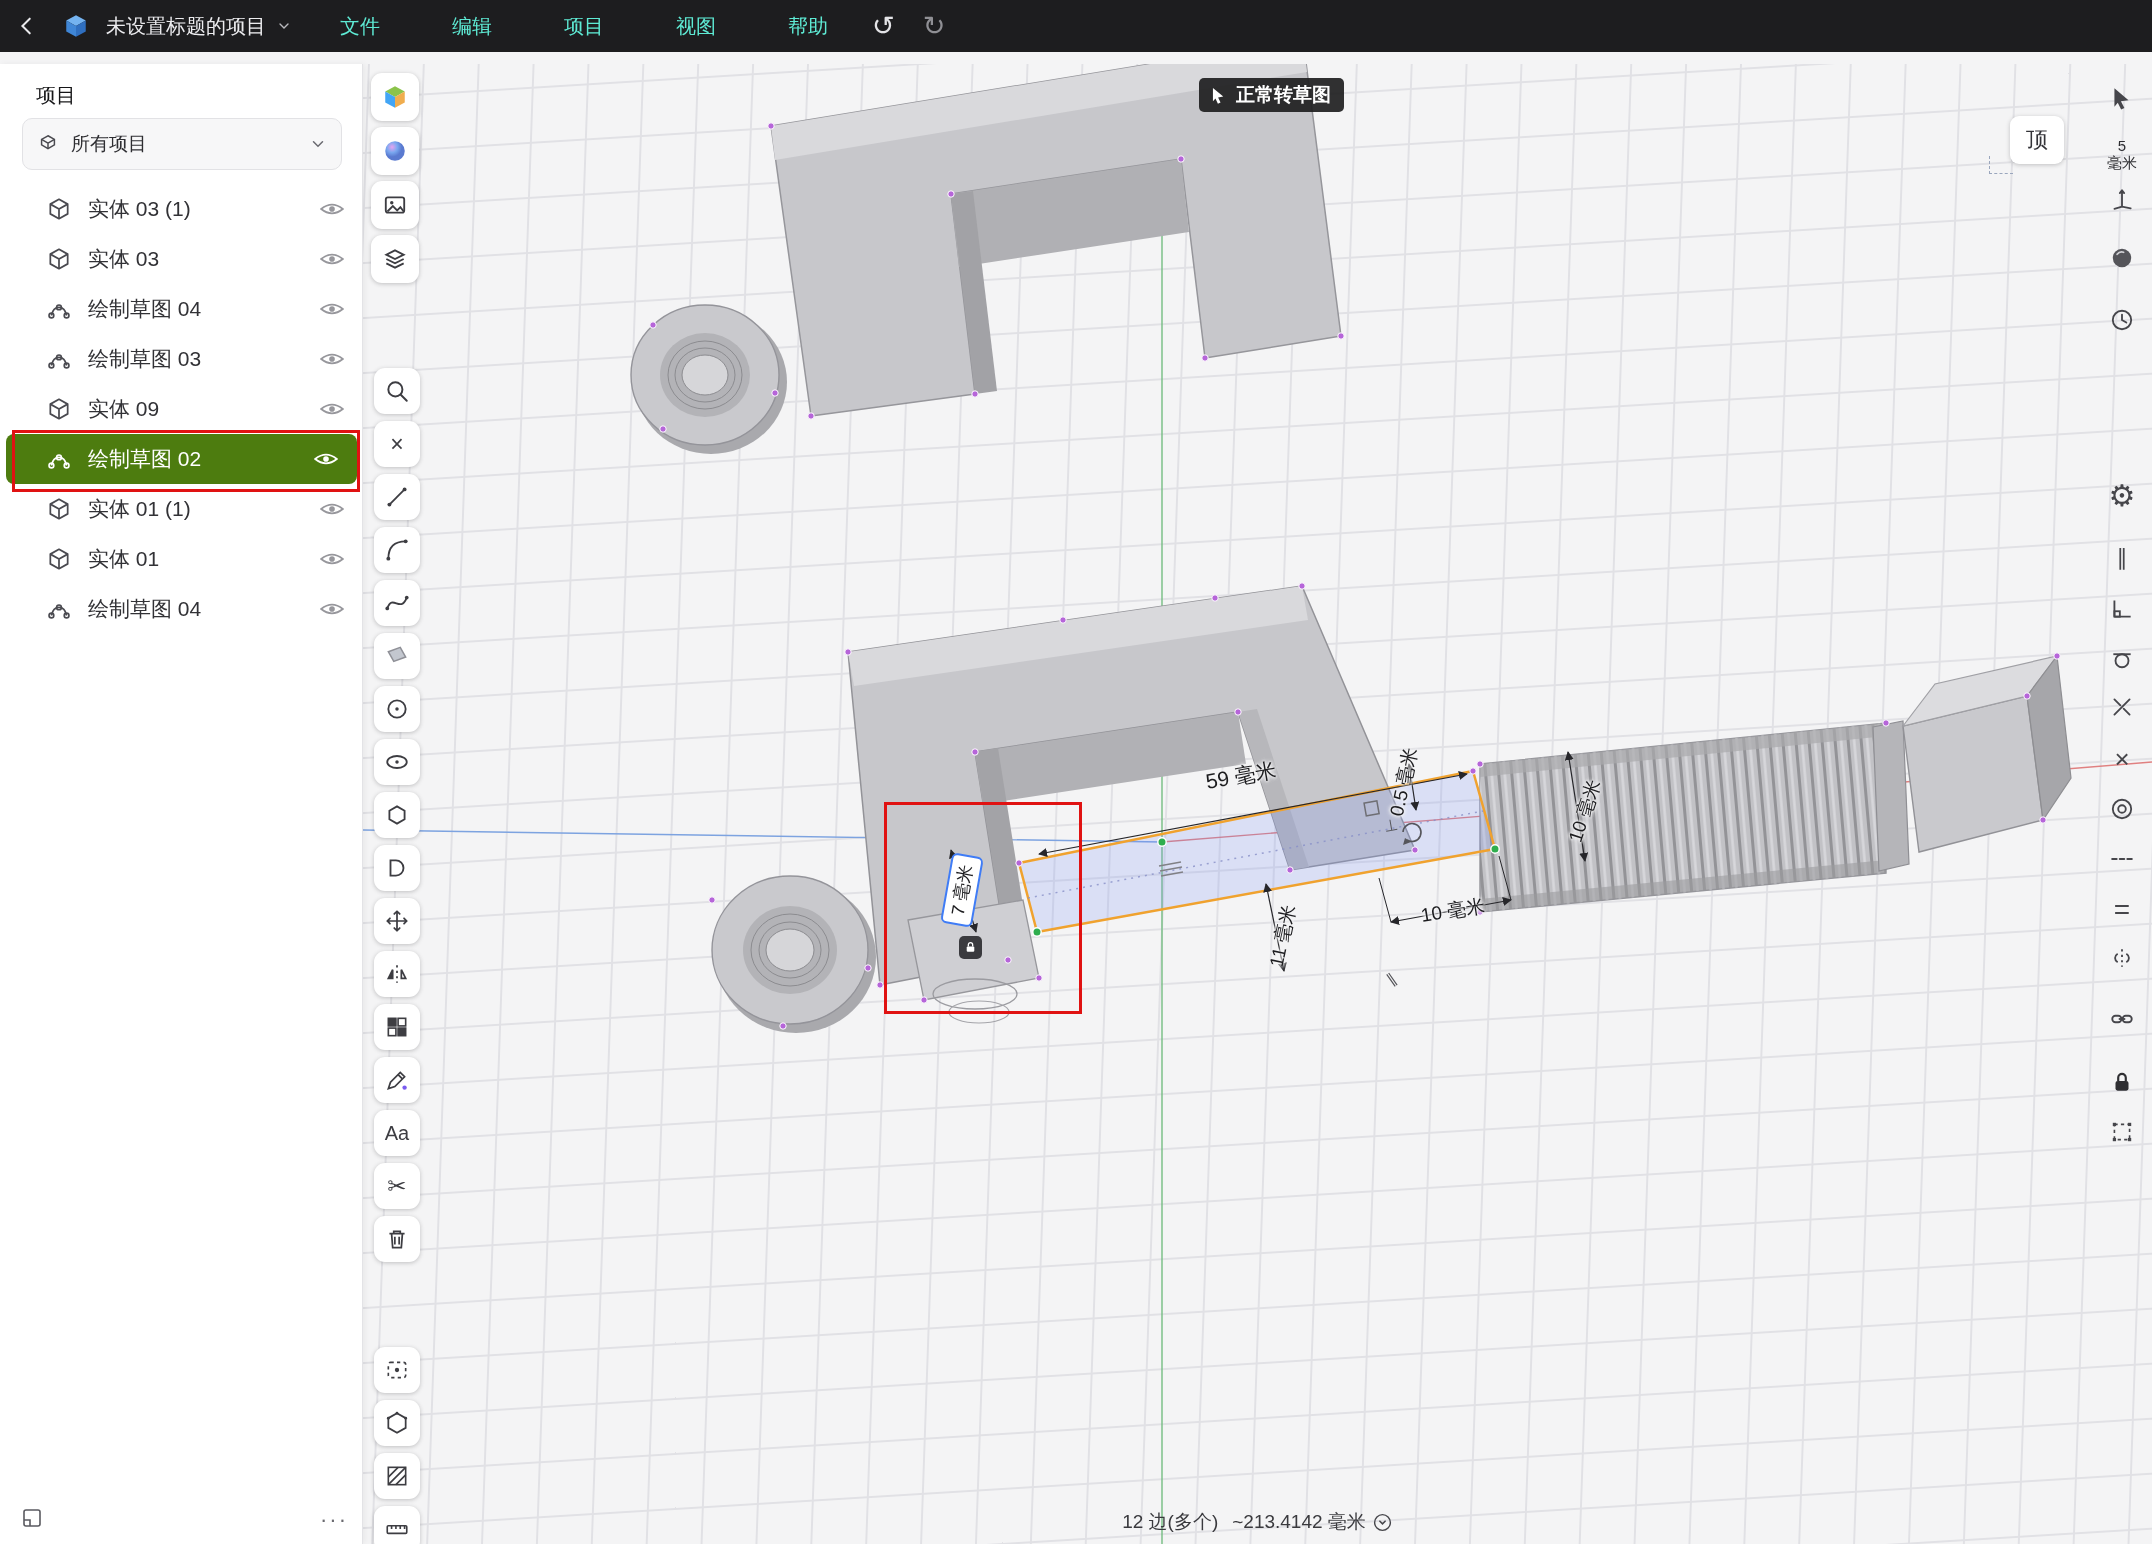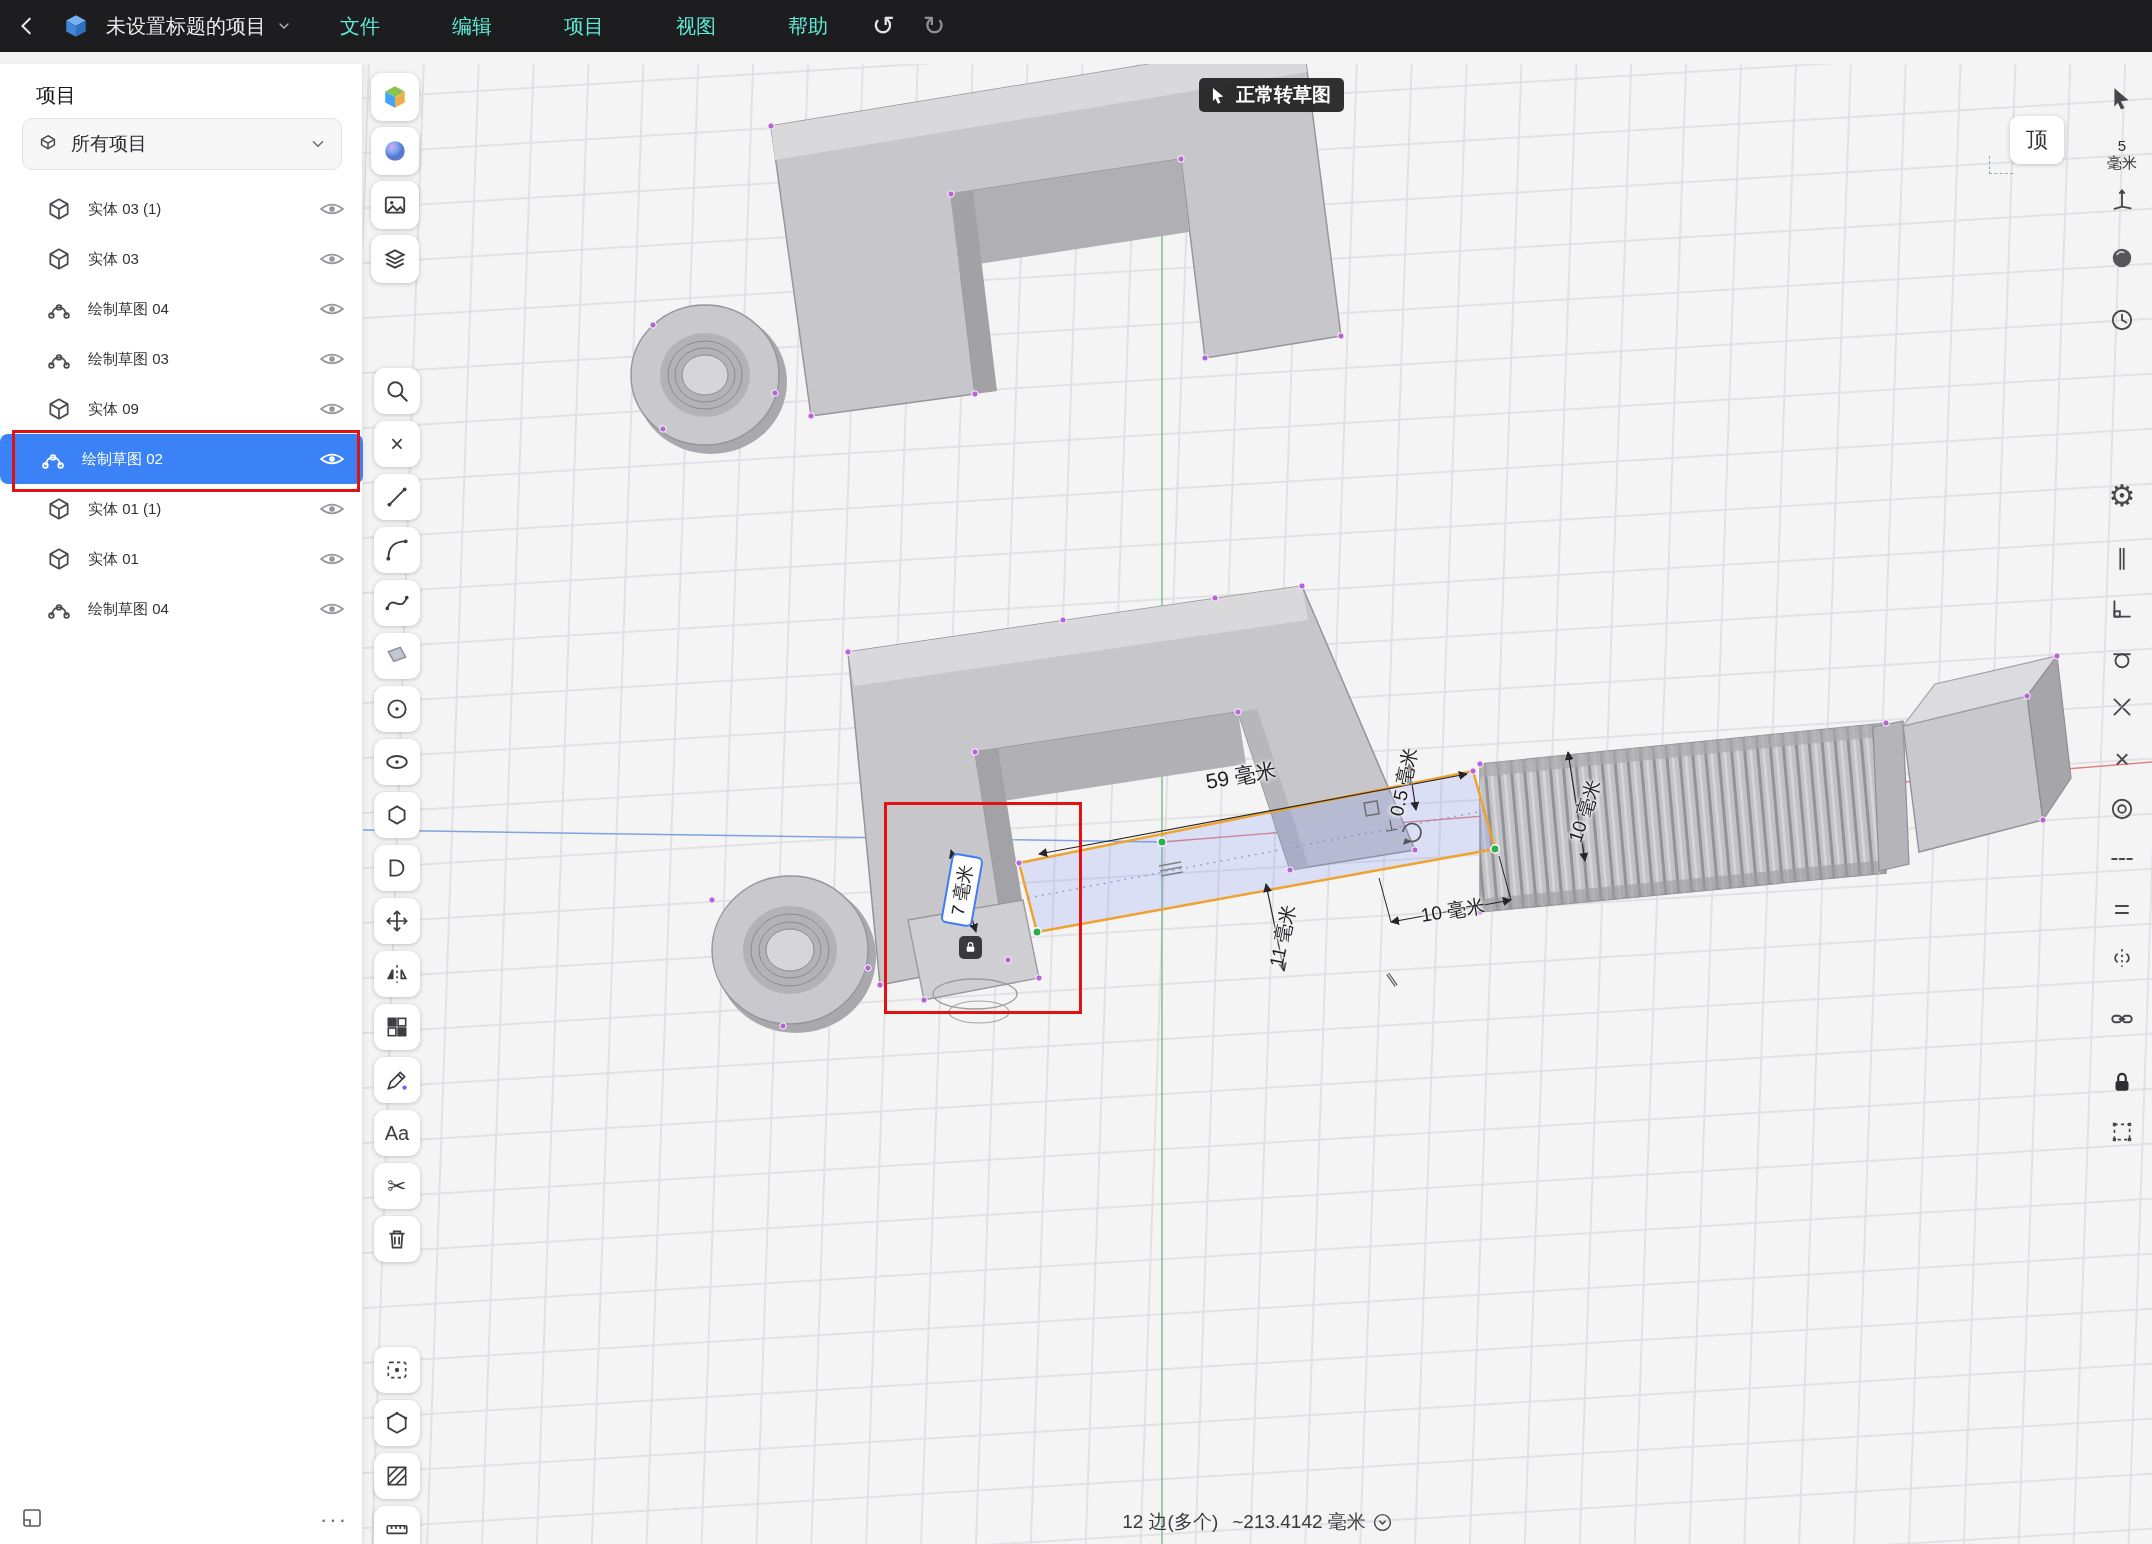--- a/index.html
+++ b/index.html
@@ -15,25 +15,25 @@
   .tb-undo,.tb-redo{font-size:27px;margin-left:44px}
   .tb-undo{color:#e4e4e7}
   .tb-redo{color:#8f8f94;margin-left:28px}
 
   
   .sidebar{position:absolute;left:0;top:64px;width:363px;height:1480px;background:#ffffff;border-right:1px solid #e3e3e6;box-shadow:2px 0 6px rgba(0,0,0,.05);z-index:30}
   .sb-title{position:absolute;top:18px;left:36px;font-size:20px;color:#151517}
   .sb-filter{position:absolute;top:54px;left:22px;width:320px;height:52px;border:1px solid #e2e2e5;background:#f7f7f8;border-radius:10px;display:flex;align-items:center;padding:0 14px;gap:12px;color:#2e2e32;font-size:19px}
   .sb-filter .flex{flex:1}
   .sb-rows{position:absolute;top:120px;left:0;width:363px}
-  .row{height:50px;display:flex;align-items:center;padding:0 18px 0 46px;gap:16px;color:#323236;font-size:15px}
+  .row{height:50px;display:flex;align-items:center;padding:0 18px 0 46px;gap:16px;color:#323236;font-size:21px}
   .row .ric{width:26px;height:26px;color:#4a4a50;flex:none;display:flex}
   .row .rlabel{flex:1;white-space:nowrap;overflow:hidden}
   .row .eye{width:26px;height:20px;color:#97979c;display:flex}
-  .row.selected{background:#3b82f6;color:#ffffff;border-radius:8px;margin:0 0;padding-left:40px}
+  .row.selected{background:#4d7c0f;color:#ffffff;border-radius:8px;margin:0 6px;padding-left:40px}
   .row.selected .ric,.row.selected .eye{color:#ffffff}
   .sb-footer{position:absolute;bottom:10px;left:20px;right:14px;display:flex;justify-content:space-between;align-items:center;color:#5a5a60}
   .sb-more{font-size:22px;color:#6a6a70;letter-spacing:2px}
 
   
   .tcol{position:absolute;display:flex;flex-direction:column;z-index:35}
   #tcolA{left:371px;top:73px;gap:6px}
   #tcolB{left:374px;top:368px;gap:7px}
   #tcolC{left:374px;top:1347px;gap:7px}
   .icon-btn{width:46px;height:46px;border-radius:11px;background:#fff;box-shadow:0 1px 4px rgba(35,35,40,.25);display:flex;align-items:center;justify-content:center;color:#3d3d42;font-size:23px}

